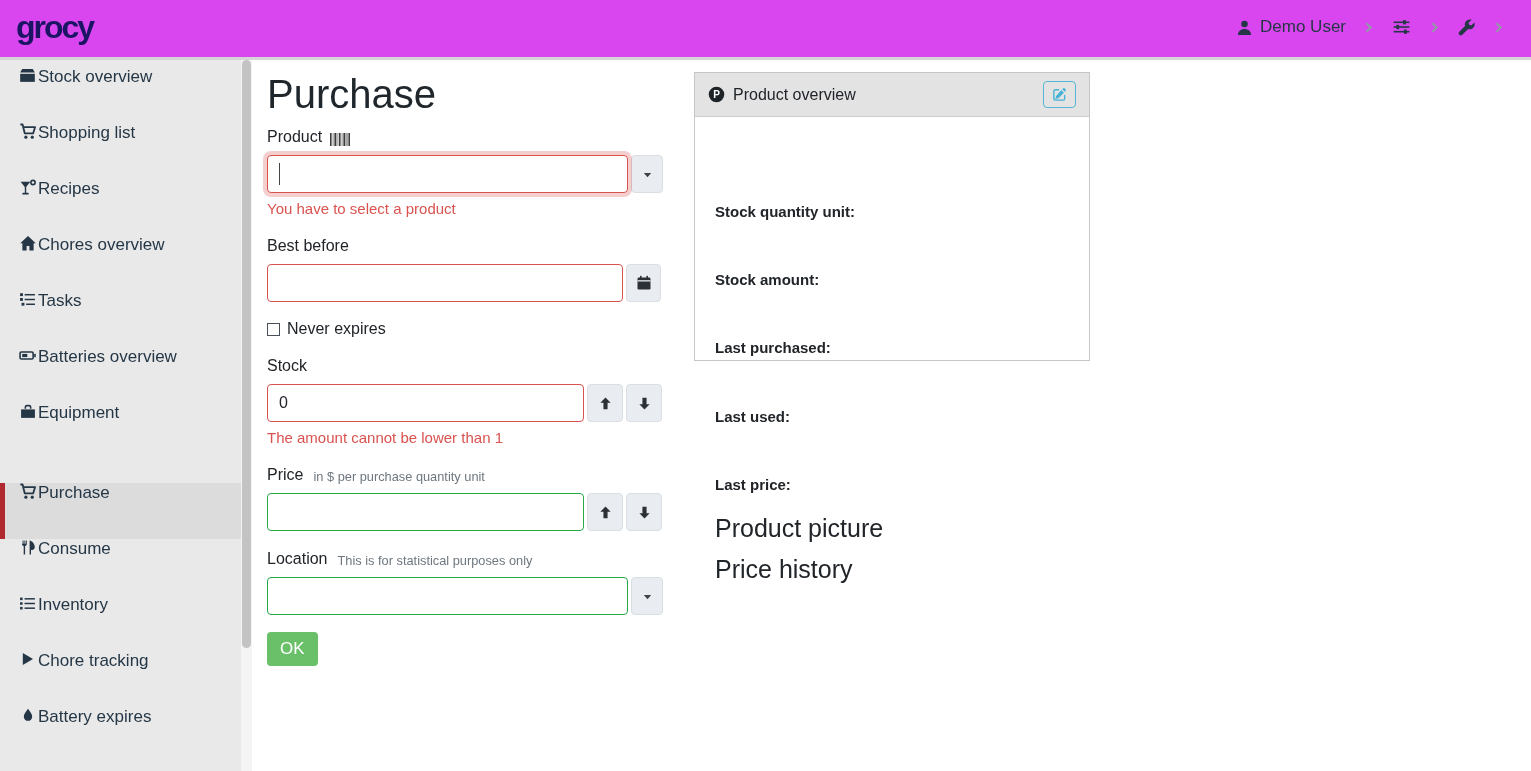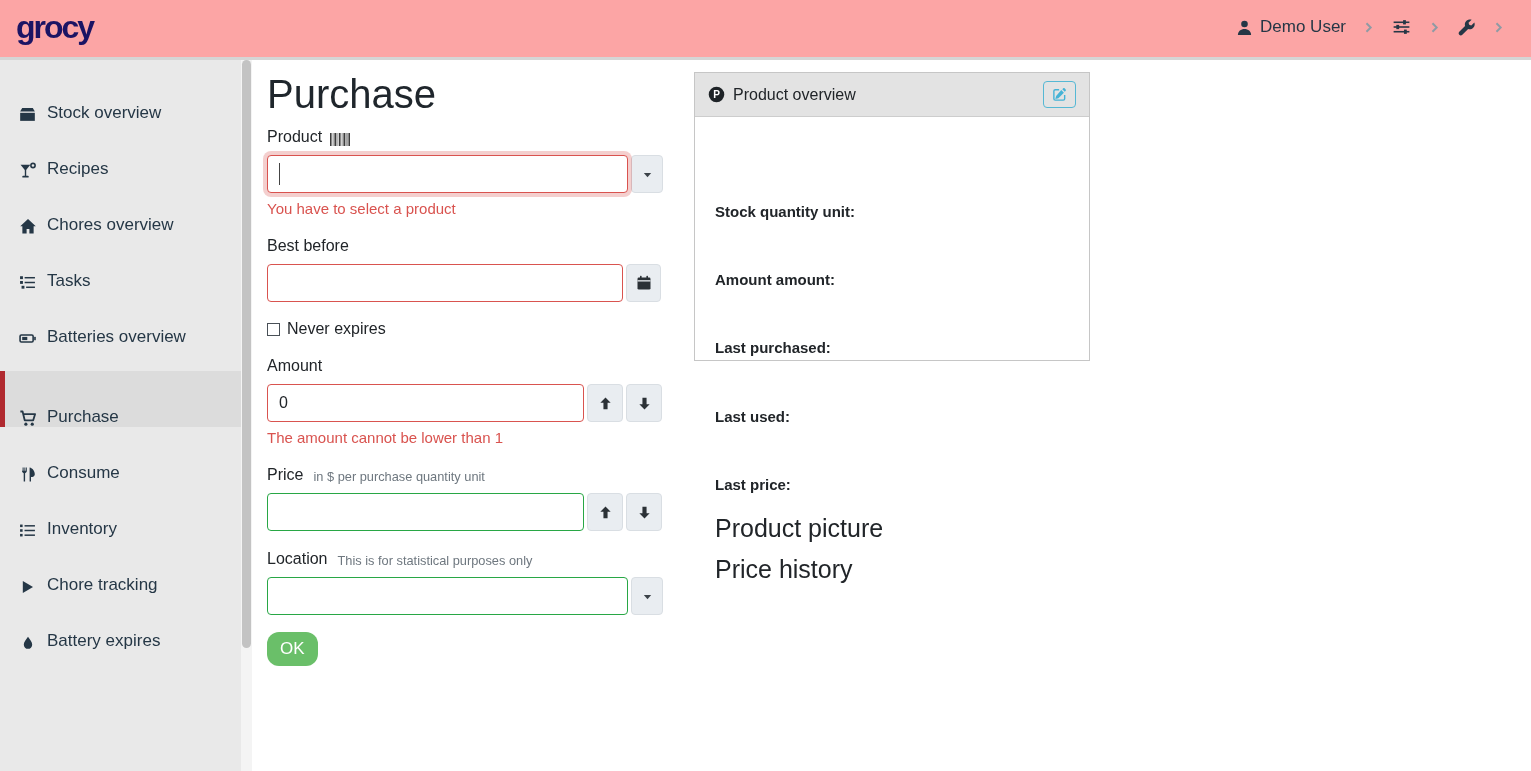--- a/index.html
+++ b/index.html
@@ -6,38 +6,38 @@
   html,body { width:1531px; height:771px; }
   body {
     position:relative; font-family:"Liberation Sans",sans-serif;
     background:#ffffff; overflow:hidden; color:#212529;
   }
   svg { display:block; }
 
   
   .navbar {
     position:absolute; top:0; left:0; width:1531px; height:60px;
-    background:#fca5a5; border-bottom:3px solid #d5d5d5;
+    background:#d946ef; border-bottom:3px solid #d5d5d5;
     display:flex; align-items:center; justify-content:space-between;
     padding:0 26px 3px 16px;
   }
   .logo { font-size:32px; font-weight:bold; color:#1b1464; letter-spacing:-2px; }
   .nav-right { display:flex; align-items:center; gap:16px; color:#253746; }
   .nav-user { display:flex; align-items:center; gap:7px; font-size:17px; color:#253746; cursor:pointer; }
   .chev { color:#8f9aa4; }
   .nav-tool { color:#253746; cursor:pointer; }
 
   
   .sidebar {
     position:absolute; top:60px; left:0; width:252px; height:711px;
     background:#e9e9e9;
   }
   .nav-list { padding-top:7px; }
   .nav-item {
-    height:56px; display:flex; align-items:flex-end; gap:9px;
+    height:56px; display:flex; align-items:flex-start; 
     padding-left:17px; font-size:17px; color:#253746; cursor:pointer;
   }
   .nav-item .nav-icon { width:21px; display:flex; justify-content:center; color:#253746; }
   .nav-item.active {
     background:#dcdcdc; border-left:5px solid #b0292f; padding-left:12px;
   }
   .nav-item.gap-above { margin-top:24px; }
   .sb-scroll {
     position:absolute; top:0; right:0; width:11px; height:711px; background:#f4f4f4;
   }
@@ -72,21 +72,21 @@
   .addon.w36 { width:36px; }
   .addon + .addon { margin-left:3px; }
   .err { color:#d9534f; font-size:15px; margin-top:7px; }
   .input-host { position:relative; }
   .caret-bar { position:absolute; left:12px; top:8px; width:1px; height:22px; background:#444; }
   .cbrow { display:flex; align-items:center; gap:7px; margin-top:18px; font-size:16px; }
   .cb { width:13px; height:13px; border:1px solid #495057; background:#fff; display:inline-block; cursor:pointer; }
   .gp { margin-top:20px; }
   .gp-s { margin-top:19px; }
   .ok-btn {
-    margin-top:17px; display:inline-block; border:none; border-radius:12px;
+    margin-top:17px; display:inline-block; border:none; border-radius:4px;
     background:#6abf69; color:#fff; font-size:17px; padding:7px 13px; cursor:pointer;
     font-family:"Liberation Sans",sans-serif;
   }
 
   
   .card {
     position:absolute; left:694px; top:72px; width:396px; height:289px;
     background:#fff; border:1px solid #c6c6c6;
   }
   .card-header {
@@ -159,20 +159,30 @@
     <div class="nav-item">
       <span class="nav-icon">
         <svg width="17" height="17" viewBox="0 0 16 16" fill="currentColor">
             <path d="M1.1 5.2L3 1.8h10l1.9 3.4z"></path>
             <path d="M1.1 6.4h13.8V14H1.1z"></path>
           </svg>
       </span>
       <span>Stock overview</span>
     </div>
 
+    <div class="nav-item">
+      <span class="nav-icon">
+        <svg width="18" height="17" viewBox="0 0 16 16">
+            <path d="M.8 1.4h2.1l2 8.3h8l1.8-5.9H3.7" fill="none" stroke="currentColor" stroke-width="1.7" stroke-linejoin="round"></path>
+            <circle cx="6" cy="13.3" r="1.5" fill="currentColor"></circle>
+            <circle cx="12" cy="13.3" r="1.5" fill="currentColor"></circle>
+          </svg>
+      </span>
+      <span>Shopping list</span>
+    </div>
 
     <div class="nav-item">
       <span class="nav-icon">
         <svg width="18" height="17" viewBox="0 0 16 16" fill="currentColor">
             <path d="M1 2.6h9.2L5.6 8.2z"></path>
             <rect x="5" y="7" width="1.3" height="6.2"></rect>
             <rect x="2.6" y="13" width="6.1" height="1.6" rx=".8"></rect>
             <circle cx="12.7" cy="3.3" r="2" fill="none" stroke="currentColor" stroke-width="1.5"></circle>
           </svg>
       </span>
@@ -206,20 +216,29 @@
       <span class="nav-icon">
         <svg width="19" height="17" viewBox="0 0 16 16">
             <rect x="1" y="4.7" width="12.3" height="6.6" rx="1.2" fill="none" stroke="currentColor" stroke-width="1.5"></rect>
             <rect x="3" y="6.5" width="4.8" height="3" fill="currentColor"></rect>
             <rect x="14.3" y="6.4" width="1.5" height="3.2" rx=".5" fill="currentColor"></rect>
           </svg>
       </span>
       <span>Batteries overview</span>
     </div>
 
+    <div class="nav-item">
+      <span class="nav-icon">
+        <svg width="18" height="17" viewBox="0 0 16 16">
+            <path d="M5.5 5.5V4a1.5 1.5 0 011.5-1.5h2A1.5 1.5 0 0110.5 4v1.5" fill="none" stroke="currentColor" stroke-width="1.5"></path>
+            <path d="M1.5 6h13v8h-13z" fill="currentColor"></path>
+          </svg>
+      </span>
+      <span>Equipment</span>
+    </div>
 
     <div class="nav-item active gap-above">
       <span class="nav-icon">
         <svg width="18" height="17" viewBox="0 0 16 16">
             <path d="M.8 1.4h2.1l2 8.3h8l1.8-5.9H3.7" fill="none" stroke="currentColor" stroke-width="1.7" stroke-linejoin="round"></path>
             <circle cx="6" cy="13.3" r="1.5" fill="currentColor"></circle>
             <circle cx="12" cy="13.3" r="1.5" fill="currentColor"></circle>
           </svg>
       </span>
       <span>Purchase</span>
@@ -322,21 +341,21 @@
         </svg>
     </button>
   </div>
   <div class="cbrow">
     <span class="cb"></span>
     <span>Never expires</span>
   </div>
 
   
   <div class="flabel gp-s">
-    <span>Amount</span>
+    <span>Stock</span>
   </div>
   <div class="irow">
     <input class="txt narrow invalid" type="text" value="0" style="">
     <button class="addon w36">
       <svg width="15" height="15" viewBox="0 0 16 16" fill="#2b3136">
           <path d="M8 1.6l5.5 5.5H10.2v7.1H5.8V7.1H2.5z"></path>
         </svg>
     </button>
     <button class="addon w36">
       <svg width="15" height="15" viewBox="0 0 16 16" fill="#2b3136">
@@ -396,20 +415,20 @@
     <button class="edit-btn">
       <svg width="15" height="15" viewBox="0 0 16 16">
           <path d="M13.5 8.6v4a1.4 1.4 0 01-1.4 1.4H3.4A1.4 1.4 0 012 12.6V4.3a1.4 1.4 0 011.4-1.4h4.2" fill="none" stroke="currentColor" stroke-width="1.5"></path>
           <path d="M9.9 3.3l2.8 2.8-5.9 5.9-3.3.9.9-3.3z" fill="currentColor"></path>
           <path d="M13.6 5l-2.6-2.6 1-1c.4-.4 1-.4 1.4 0l1.2 1.2c.4.4.4 1 0 1.4z" fill="currentColor"></path>
         </svg>
     </button>
   </div>
   <div class="card-body">
     <div class="stock-label">Stock quantity unit:</div>
-    <div class="stock-label">Amount amount:</div>
+    <div class="stock-label">Stock amount:</div>
     <div class="stock-label">Last purchased:</div>
     <div class="stock-label">Last used:</div>
     <div class="stock-label">Last price:</div>
     <div class="section-h first">Product picture</div>
     <div class="section-h second">Price history</div>
   </div>
 </div>
 
 </body></html>

